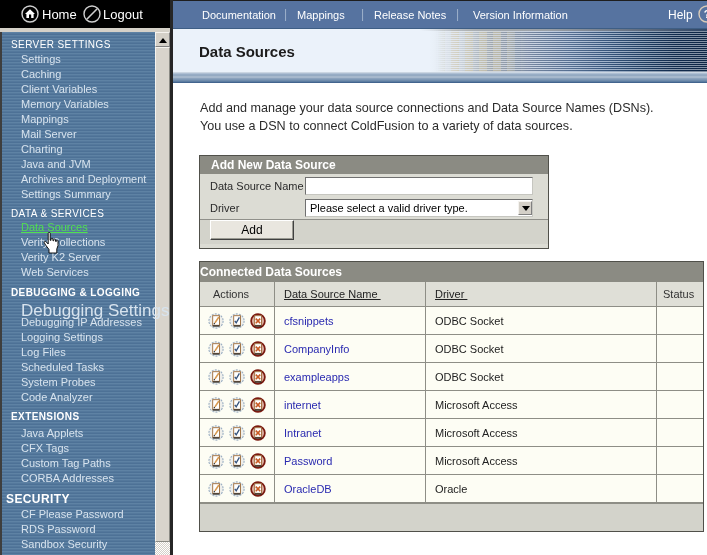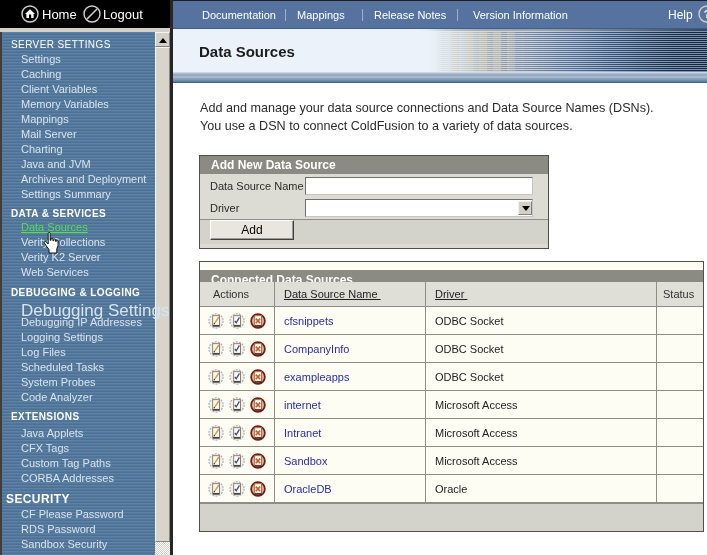--- a/index.html
+++ b/index.html
@@ -50,21 +50,21 @@
     <div class="abs" style="left:21px;top:53px;font-size:11px;color:#D7E3EE">Settings</div>
     <div class="abs" style="left:21px;top:68px;font-size:11px;color:#D7E3EE">Caching</div>
     <div class="abs" style="left:21px;top:83px;font-size:11px;color:#D7E3EE">Client Variables</div>
     <div class="abs" style="left:21px;top:98px;font-size:11px;color:#D7E3EE">Memory Variables</div>
     <div class="abs" style="left:21px;top:113px;font-size:11px;color:#D7E3EE">Mappings</div>
     <div class="abs" style="left:21px;top:128px;font-size:11px;color:#D7E3EE">Mail Server</div>
     <div class="abs" style="left:21px;top:143px;font-size:11px;color:#D7E3EE">Charting</div>
     <div class="abs" style="left:21px;top:158px;font-size:11px;color:#D7E3EE">Java and JVM</div>
     <div class="abs" style="left:21px;top:173px;font-size:11px;color:#D7E3EE">Archives and Deployment</div>
     <div class="abs" style="left:21px;top:188px;font-size:11px;color:#D7E3EE">Settings Summary</div>
-    <div class="abs" style="left:11px;top:208px;font-size:10px;font-weight:bold;color:#fff;letter-spacing:0.4px">DATA &amp; SERVICES</div>
+    <div class="abs" style="left:11px;top:208px;font-size:10px;font-weight:normal;color:#fff;letter-spacing:0.4px">DATA &amp; SERVICES</div>
     <div class="abs" style="left:21px;top:221px;font-size:11px;color:#50E050;text-decoration:underline">Data Sources</div>
     <div class="abs" style="left:21px;top:236px;font-size:11px;color:#D7E3EE">Verity Collections</div>
     <div class="abs" style="left:21px;top:251px;font-size:11px;color:#D7E3EE">Verity K2 Server</div>
     <div class="abs" style="left:21px;top:266px;font-size:11px;color:#D7E3EE">Web Services</div>
     <div class="abs" style="left:11px;top:287px;font-size:10px;font-weight:bold;color:#fff;letter-spacing:0.4px">DEBUGGING &amp; LOGGING</div>
     <div class="abs" style="left:21px;top:301px;font-size:17px;color:#D7E3EE">Debugging Settings</div>
     <div class="abs" style="left:21px;top:316px;font-size:11px;color:#D7E3EE">Debugging IP Addresses</div>
     <div class="abs" style="left:21px;top:331px;font-size:11px;color:#D7E3EE">Logging Settings</div>
     <div class="abs" style="left:21px;top:346px;font-size:11px;color:#D7E3EE">Log Files</div>
     <div class="abs" style="left:21px;top:361px;font-size:11px;color:#D7E3EE">Scheduled Tasks</div>
@@ -94,29 +94,30 @@
 <div class="abs" style="left:173px;top:72px;width:534px;height:11px;background:linear-gradient(180deg,#CBD6E2 0px,#CBD6E2 1px,#AEBFD3 1px,#AEBFD3 2px,#98ADC5 2px,#98ADC5 3px,#94AAC2 3px,#94AAC2 4px,#A6B8CC 4px,#A6B8CC 6px,#8CA3BD 6px,#8CA3BD 7px,#7E98B5 7px,#7E98B5 8px,#6F8CAC 8px,#6F8CAC 9px,#5C7CA0 9px,#5C7CA0 10px,#42648E 10px,#42648E 11px)"></div>
 
 <div class="abs" style="left:200px;top:99px;font-size:12.6px;color:#2b2b2b;line-height:18px">Add and manage your data source connections and Data Source Names (DSNs).<br>You use a DSN to connect ColdFusion to a variety of data sources.</div>
 
 <div class="abs" style="left:199px;top:155px;width:350px;height:94px;border:1px solid #50504A;background:#DCDCD4">
  <div class="abs" style="left:0;top:0;width:348px;height:18px;background:#8B8B83;color:#fff;font-weight:bold;font-size:12px;line-height:18px;padding-left:11px">Add New Data Source</div>
  <div class="abs" style="left:10px;top:24px;font-size:11px;color:#2a2a2a">Data Source Name</div>
  <div class="abs" style="left:105px;top:21px;width:228px;height:18px;background:#fff;border:1px solid #707070;border-bottom-color:#c6c6c0;border-right-color:#c6c6c0"></div>
  <div class="abs" style="left:10px;top:46px;font-size:11px;color:#2a2a2a">Driver</div>
  <div class="abs" style="left:105px;top:43px;width:228px;height:18px;background:#fff;border:1px solid #707070;border-bottom-color:#c6c6c0;border-right-color:#c6c6c0">
+   <div class="abs" style="left:4px;top:2px;font-size:11px;color:#000">Please select a valid driver type.</div>
    <div class="abs" style="left:212px;top:1px;width:14px;height:14px;background:#D4D0C8;border:1px solid #808080;border-top-color:#F5F3EF;border-left-color:#F5F3EF"></div>
    <div class="abs" style="left:216px;top:6px;width:0;height:0;border-left:4px solid transparent;border-right:4px solid transparent;border-top:5px solid #000"></div>
  </div>
  <div class="abs" style="left:0;top:63px;width:348px;height:25px;background:#D3D3CB;border-top:1px solid #90908A"></div>
  <div class="abs" style="left:10px;top:64px;width:84px;height:20px;background:#E9E6DF;border:1px solid;border-color:#FFFFFF #404040 #404040 #FFFFFF;box-shadow:inset -1px -1px 0 #9A9A92;font-size:12px;color:#000;text-align:center;line-height:18px">Add</div>
 </div>
 
 <div class="abs" style="left:199px;top:261px;width:505px;height:271px;border:1px solid #50504A;background:#FDFDF4">
- <div class="abs" style="left:0;top:8px;width:503px;height:20px;background:#8B8B83;color:#fff;font-weight:bold;font-size:12px;line-height:20px;padding-left:11px">Connected Data Sources</div>
+ <div class="abs" style="left:0;top:0;width:503px;height:20px;background:#8B8B83;color:#fff;font-weight:bold;font-size:12px;line-height:20px;">Connected Data Sources</div>
  <div class="abs" style="left:0;top:20px;width:503px;height:25px;background:#DFDFD7;border-bottom:1px solid #8E8E86"></div>
  <div class="abs" style="left:13px;top:26px;font-size:11px;color:#333">Actions</div>
  <div class="abs" style="left:84px;top:26px;font-size:11px;color:#222;text-decoration:underline">Data Source Name&nbsp;</div>
  <div class="abs" style="left:235px;top:26px;font-size:11px;color:#222;text-decoration:underline">Driver&nbsp;</div>
  <div class="abs" style="left:463px;top:26px;font-size:11px;color:#333">Status</div>
 
  <div class="abs" style="left:74px;top:20px;width:1px;height:221px;background:#8E8E86"></div>
  <div class="abs" style="left:225px;top:20px;width:1px;height:221px;background:#8E8E86"></div>
  <div class="abs" style="left:456px;top:20px;width:1px;height:221px;background:#8E8E86"></div>
  <div id="rows">
@@ -243,21 +244,21 @@
         <rect x="4.7" y="2.7" width="6.8" height="9.6" fill="#fff" stroke="#9A6A3A" stroke-width="0.9"></rect>
         <rect x="4.6" y="12.4" width="7" height="1.2" fill="#1a1a1a"></rect>
         <path d="M5.8 7.9 L7.2 9.9 L10.4 4.4" fill="none" stroke="#33517B" stroke-width="1.3"></path>
       </svg>
       <svg class="abs" style="left:50px;top:191px" width="16" height="16" viewBox="0 0 16 16">
         <circle cx="8" cy="8" r="6.9" fill="#D9AC9C" stroke="#7B1A10" stroke-width="1.7"></circle>
         <rect x="4.7" y="2.7" width="6.8" height="9.6" fill="#fff" stroke="#9A6A3A" stroke-width="0.9"></rect>
         <rect x="4.6" y="12.4" width="7" height="1.2" fill="#1a1a1a"></rect>
         <path d="M5.8 5.6 L10.2 10.2 M10.2 5.6 L5.8 10.2" stroke="#C85A24" stroke-width="1.6"></path>
       </svg>
-      <div class="abs" style="left:84px;top:193px;font-size:11px;color:#2A2AB0">Sandbox</div>
+      <div class="abs" style="left:84px;top:193px;font-size:11px;color:#2A2AB0">Password</div>
       <div class="abs" style="left:235px;top:193px;font-size:11px;color:#222">Microsoft Access</div>
       <div class="abs" style="left:0;top:240px;width:503px;height:1px;background:#8E8E86"></div>
       <svg class="abs" style="left:8px;top:219px" width="16" height="16" viewBox="0 0 16 16">
         <circle cx="8" cy="8" r="7.1" fill="#EFEFEB" stroke="#9AAEC2" stroke-width="1.1" stroke-dasharray="2.0 1.2"></circle>
         <rect x="4.7" y="2.7" width="6.8" height="9.6" fill="#fff" stroke="#9A6A3A" stroke-width="0.9"></rect>
         <rect x="4.6" y="12.4" width="7" height="1.2" fill="#1a1a1a"></rect>
         <path d="M10.9 4.0 L6.9 9.9" stroke="#D89A50" stroke-width="1.6" fill="none"></path>
         <path d="M6.7 10.1 L5.9 11.2" stroke="#2a2a2a" stroke-width="1.1" fill="none"></path>
       </svg>
       <svg class="abs" style="left:29px;top:219px" width="16" height="16" viewBox="0 0 16 16">

